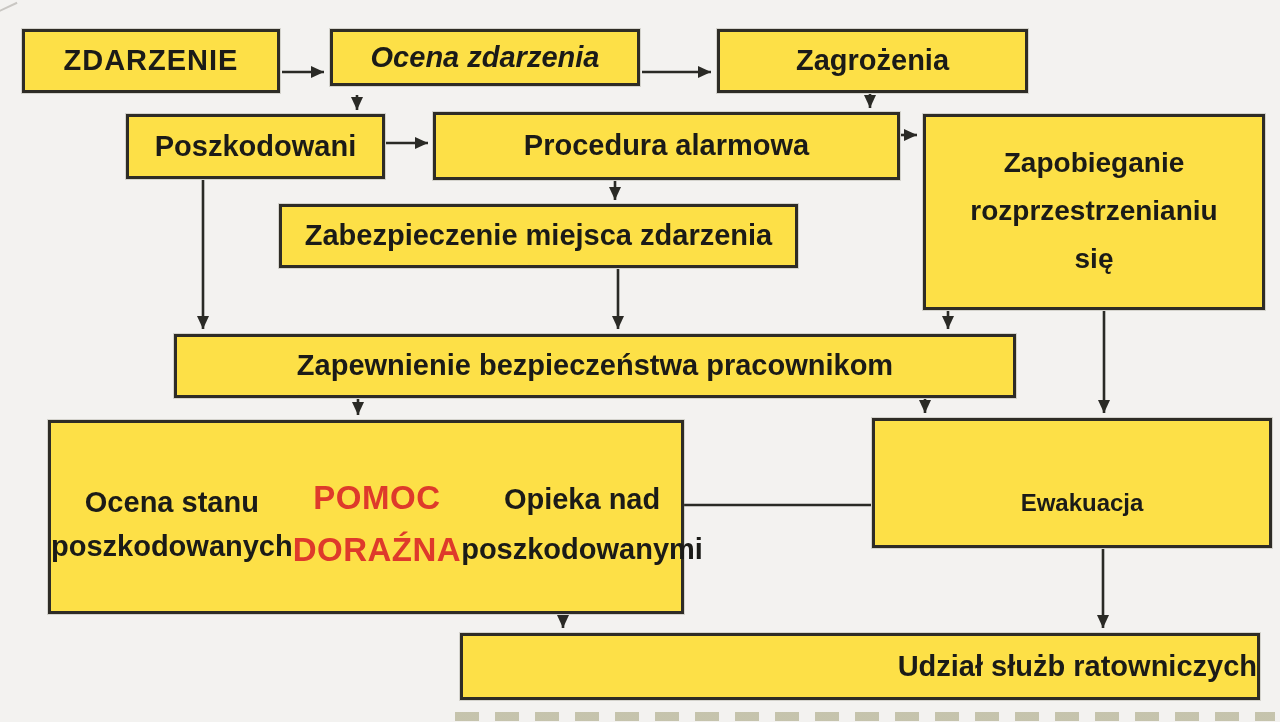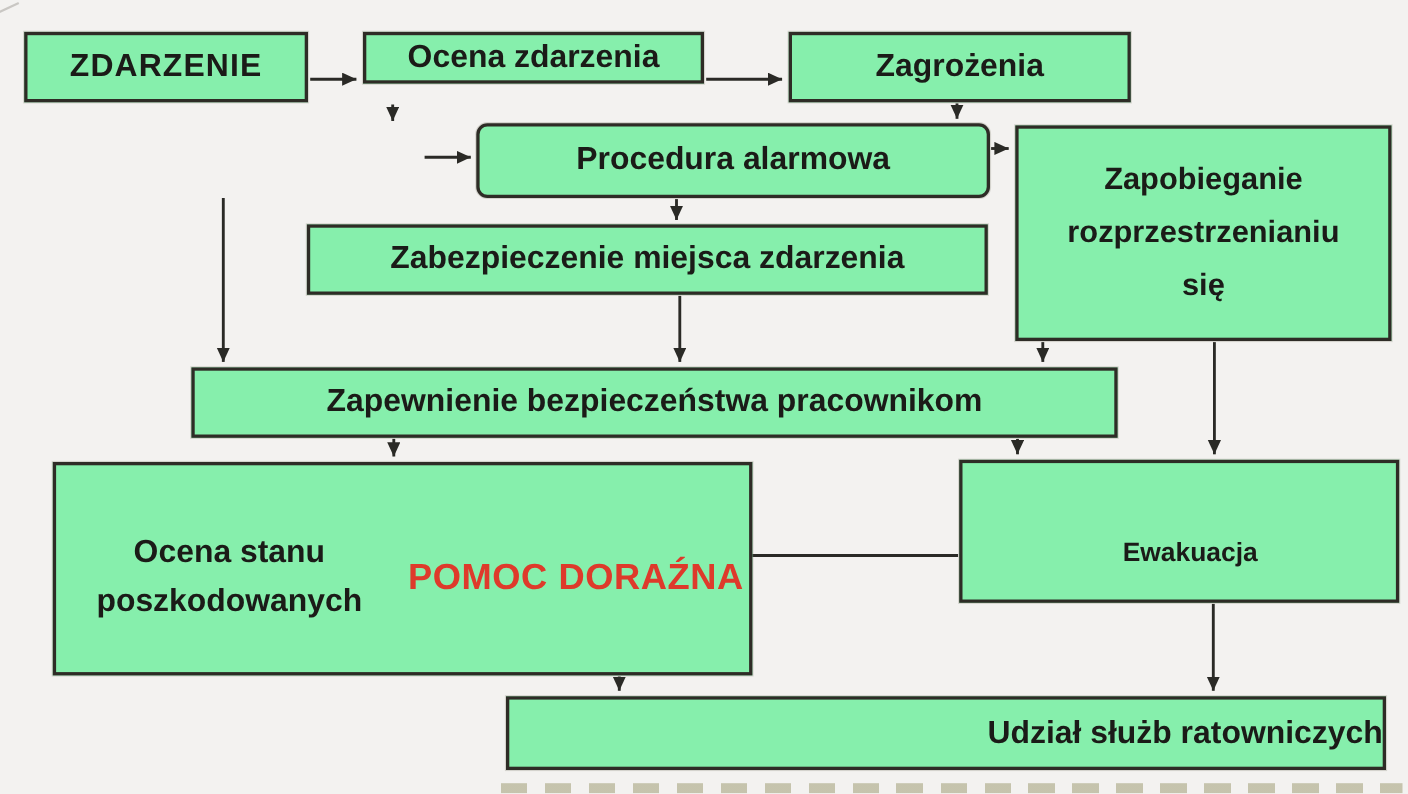--- a/index.html
+++ b/index.html
@@ -16,45 +16,45 @@
   }
   .edges-layer {
     position: absolute;
     inset: 0;
     width: 1280px;
     height: 722px;
   }
   .node {
     position: absolute;
     box-sizing: border-box;
-    background: #86efac;
+    background: #fde047;
     border: 3px solid #2e2c26;
     color: #1b1b18;
     font-weight: 700;
     display: flex;
     align-items: center;
     justify-content: center;
     text-align: center;
     font-size: 29px;
     line-height: 1.1;
     box-shadow: 0 0 0 1px rgba(120,118,100,0.25);
   }
   .node .line { display: block; width: 100%; }
 
   
   .n-zdarzenie      { left: 22px;  top: 29px;  width: 258px; height: 64px; letter-spacing: 1px; }
-  .n-ocena          { left: 330px; top: 29px;  width: 310px; height: 47px; }
+  .n-ocena          { left: 330px; top: 29px;  width: 310px; height: 57px; font-style: italic; }
   .n-zagrozenia     { left: 717px; top: 29px;  width: 311px; height: 64px; }
   .n-poszkodowani   { left: 126px; top: 114px; width: 259px; height: 65px; }
-  .n-procedura      { left: 433px; top: 112px; width: 467px; height: 68px; border-radius: 10px; }
+  .n-procedura      { left: 433px; top: 112px; width: 467px; height: 68px; }
   .n-zapobieganie   { left: 923px; top: 114px; width: 342px; height: 196px;
                       flex-direction: column; justify-content: flex-start;
                       padding-top: 22px; font-size: 28px; }
   .n-zapobieganie .line { line-height: 48px; }
-  .n-zabezpieczenie { left: 279px; top: 204px; width: 619px; height: 64px; }
+  .n-zabezpieczenie { left: 279px; top: 204px; width: 519px; height: 64px; }
   .n-zapewnienie    { left: 126px; top: 334px; width: 842px; height: 64px; margin-left: 48px; }
   .n-pomoc          { left: 48px;  top: 420px; width: 636px; height: 194px;
                       flex-direction: row; justify-content: flex-start;
                       padding-top: 14px; }
   .n-pomoc .line-1  { line-height: 44px; font-size: 29px; }
   .n-pomoc .line-2  { line-height: 52px; font-size: 33px; color: #de3a2b; letter-spacing: 0.5px; }
   .n-pomoc .line-3  { line-height: 50px; font-size: 29px; }
   .n-ewakuacja      { left: 872px; top: 418px; width: 400px; height: 130px;
                       padding-top: 40px; font-size: 24px; padding-left: 20px; }
   .n-udzial         { left: 460px; top: 633px; width: 800px; height: 67px; text-align: right; }
@@ -111,20 +111,23 @@
   </div>
 
   <div class="node n-ocena">
     <span class="line">Ocena zdarzenia</span>
   </div>
 
   <div class="node n-zagrozenia">
     <span class="line">Zagrożenia</span>
   </div>
 
+  <div class="node n-poszkodowani">
+    <span class="line">Poszkodowani</span>
+  </div>
 
   <div class="node n-procedura">
     <span class="line">Procedura alarmowa</span>
   </div>
 
   <div class="node n-zapobieganie">
     <span class="line">Zapobieganie</span>
     <span class="line">rozprzestrzenianiu</span>
     <span class="line">się</span>
   </div>
@@ -133,20 +136,21 @@
     <span class="line">Zabezpieczenie miejsca zdarzenia</span>
   </div>
 
   <div class="node n-zapewnienie">
     <span class="line">Zapewnienie bezpieczeństwa pracownikom</span>
   </div>
 
   <div class="node n-pomoc">
     <span class="line line-1">Ocena stanu poszkodowanych</span>
     <span class="line line-2">POMOC DORAŹNA</span>
+    <span class="line line-3">Opieka nad poszkodowanymi</span>
   </div>
 
   <div class="node n-ewakuacja">
     <span class="line">Ewakuacja</span>
   </div>
 
   <div class="node n-udzial">
     <span class="line">Udział służb ratowniczych</span>
   </div>
 

